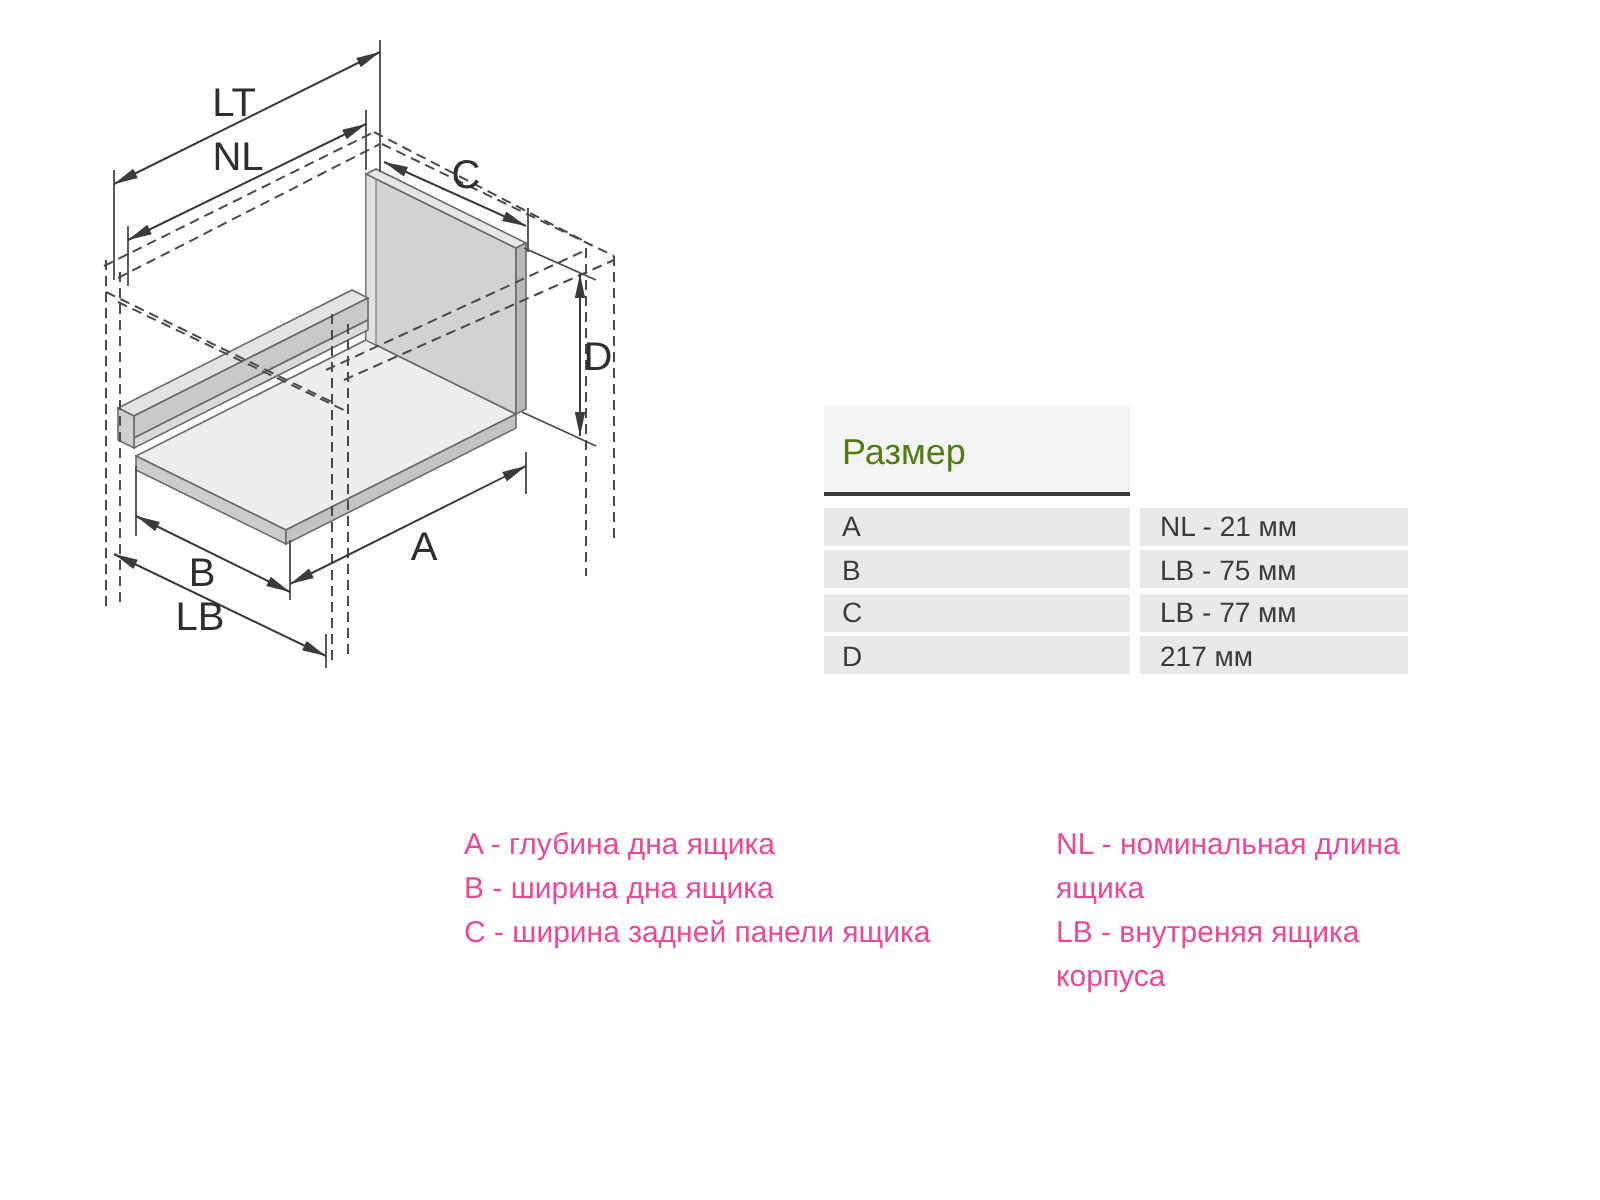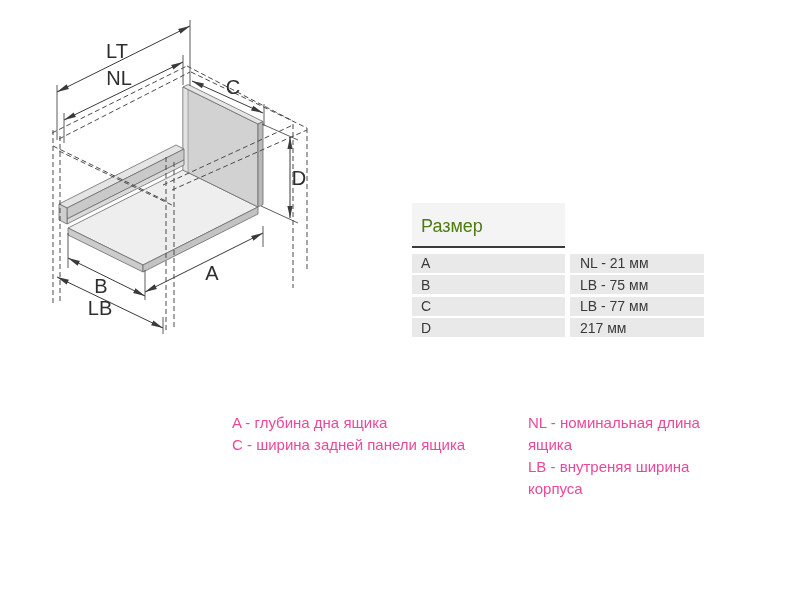--- a/index.html
+++ b/index.html
@@ -141,21 +141,22 @@
       </div>
       <div class="t-row">
         <div class="cell c1">D</div>
         <div class="cell c2">217 мм</div>
       </div>
     </div>
   </div>
 
   <div class="legend legend-left">
     <div>A - глубина дна ящика</div>
+    <div>B - ширина дна ящика</div>
     <div>C - ширина задней панели ящика</div>
   </div>
 
   <div class="legend legend-right">
     <div>NL - номинальная длина ящика</div>
-    <div>LB - внутреняя ширина корпуса</div>
+    <div>LB - внутреняя ящика корпуса</div>
   </div>
 
 </div>
 
 </body></html>

